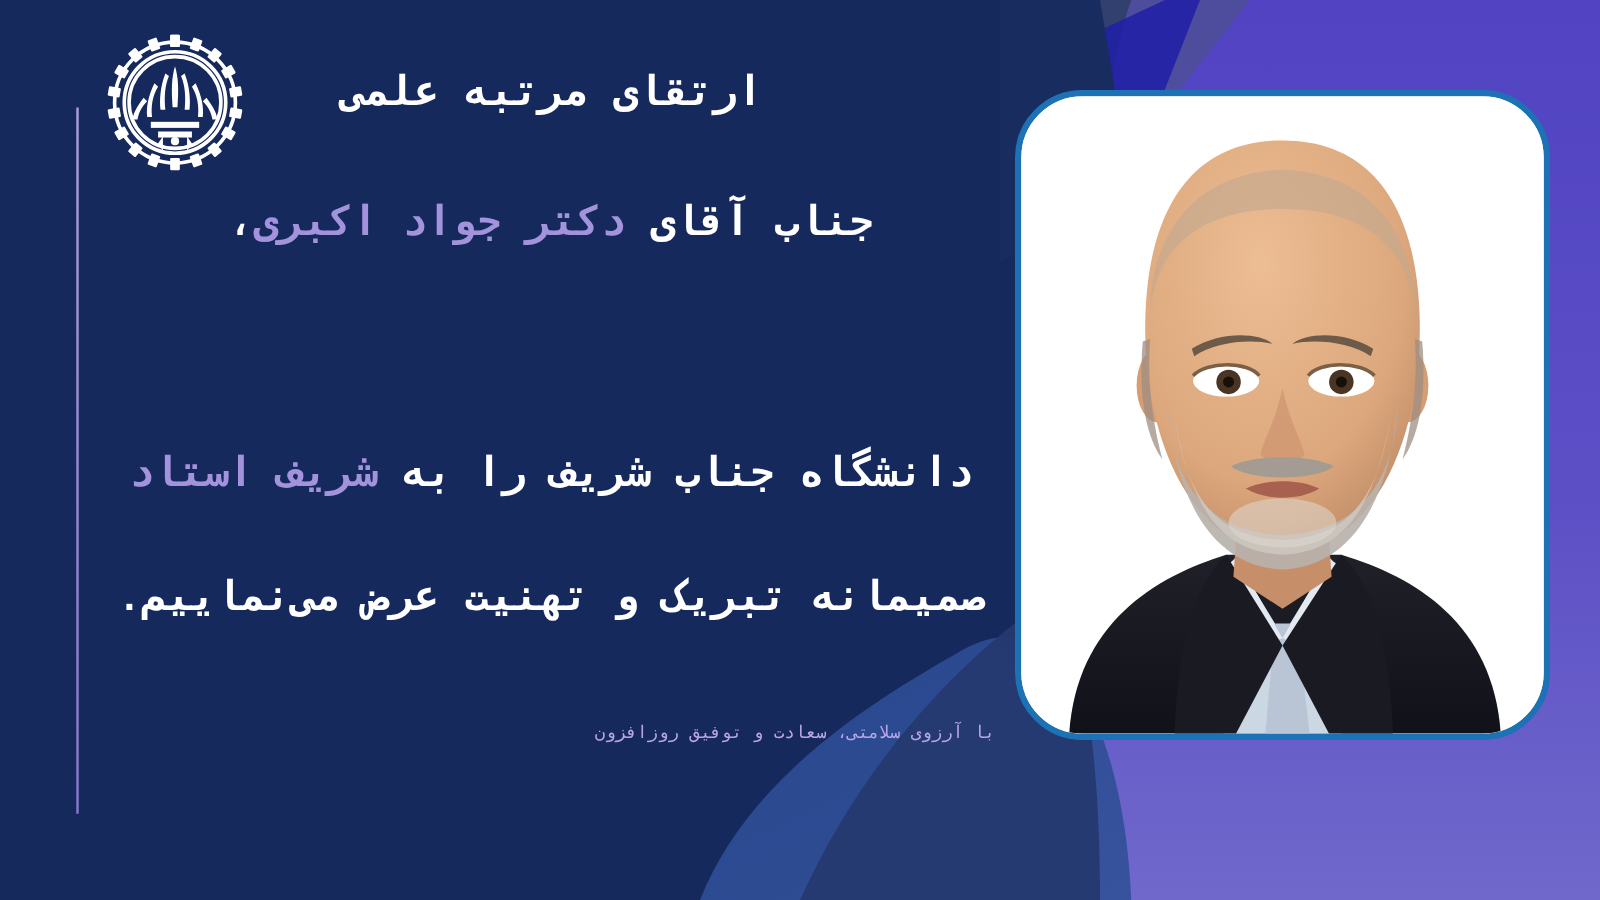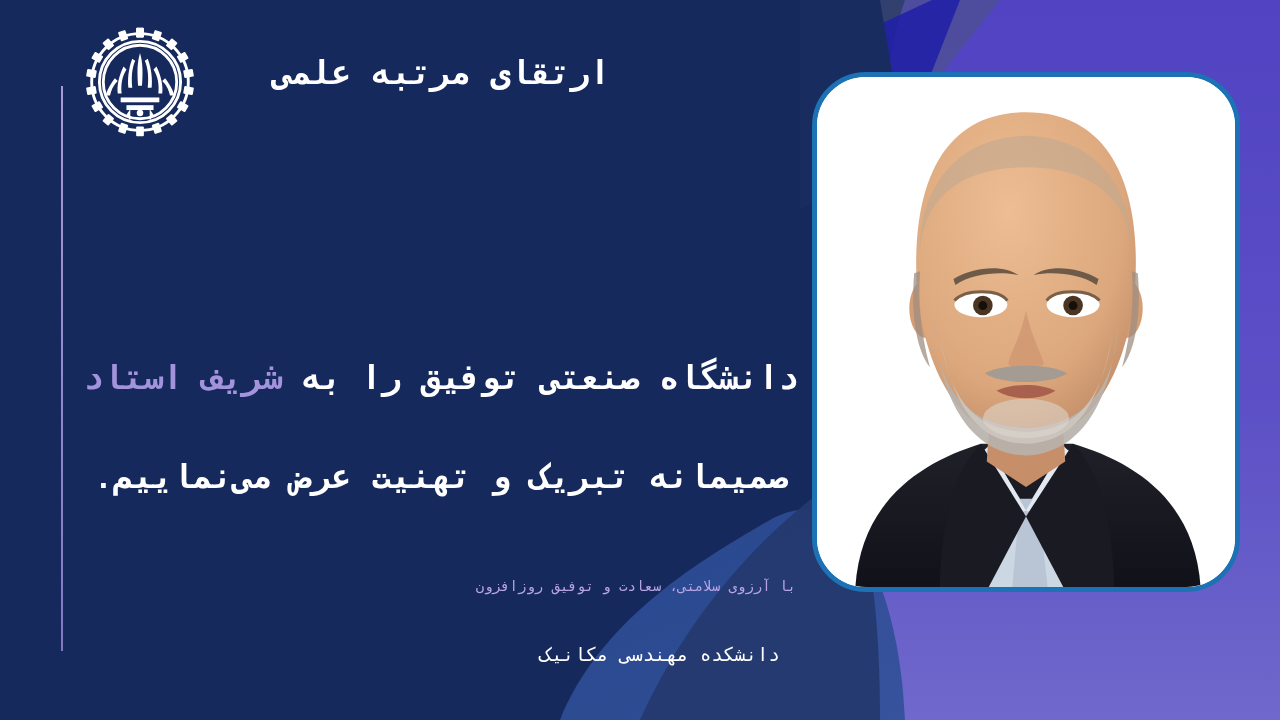--- a/index.html
+++ b/index.html
@@ -203,32 +203,34 @@
       <circle cx="60" cy="92" r="3.4"></circle>
       <path d="M50 88 l-4 6 4 6 z"></path>
       <path d="M70 88 l4 6 -4 6 z"></path>
     </g>
   </svg>
 
   <div class="content">
 
     <div class="line l-title">ارتقای مرتبه علمی</div>
 
+    <div class="line l-2">
+      <span>جناب آقای </span><span class="hl">دکتر جواد اکبری</span><span>،</span>
+    </div>
 
 
     <div class="line l-4">
-      <span>دانشگاه صنعتی توفیق را به </span><span class="hl">شریف استاد</span>
+      <span>دانشگاه جناب شریف را به </span><span class="hl">شریف استاد</span>
     </div>
 
     <div class="line l-5">
       <span>صمیمانه تبریک و تهنیت عرض می‌نماییم.</span>
     </div>
 
     <div class="footer-wish">با آرزوی سلامتی، سعادت و توفیق روزافزون</div>
-    <div class="footer-dept">دانشکده مهندسی مکانیک</div>
   </div>
 
   <div class="portrait-frame">
     <svg class="portrait-photo" viewBox="0 0 428 520" preserveAspectRatio="xMidYMid slice">
       <defs>
         <linearGradient id="skin" x1="0" y1="0" x2="0" y2="1">
           <stop offset="0%" stop-color="#e8b388"></stop>
           <stop offset="45%" stop-color="#dfa87d"></stop>
           <stop offset="100%" stop-color="#cf9670"></stop>
         </linearGradient>

